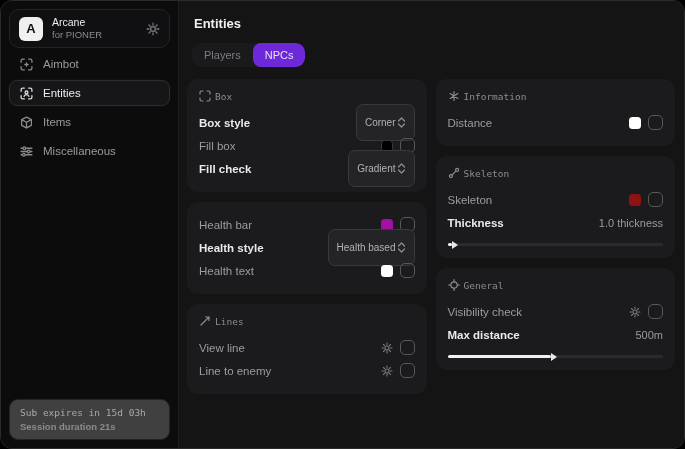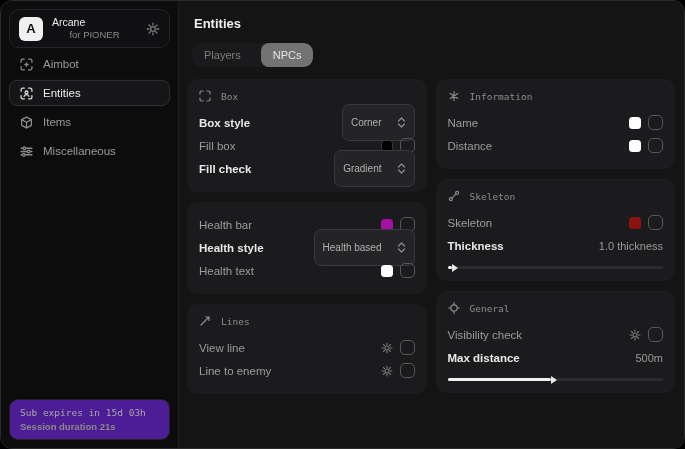--- a/index.html
+++ b/index.html
@@ -17,73 +17,73 @@
     border:1px solid #242426;border-radius:10px;padding:6px 9px;
     display:flex;align-items:center;gap:9px;background:#101012;
   }
   .logo-badge{
     width:24px;height:24px;background:#f0f0f0;border-radius:6px;
     display:flex;align-items:center;justify-content:center;
     color:#111;font-weight:bold;font-size:13px;
   }
   .logo-text{flex:1;line-height:1.25;}
   .logo-title{color:#ececec;font-size:10.5px;font-weight:normal;}
-  .logo-sub{color:#8a8a8a;font-size:9.5px;text-align:center;}
+  .logo-sub{color:#8a8a8a;font-size:9.5px;}
   .logo-gear{color:#7c7c7c;display:flex;}
   .category-label{color:#686868;font-size:9.5px;margin:14px 0 8px 12px;}
   .nav-item{
     display:flex;align-items:center;gap:10px;height:26px;padding:0 10px;
     margin:3px 0;border:1px solid transparent;border-radius:8px;
     color:#9a9a9a;font-size:11.5px;cursor:pointer;text-align:center;
   }
   .nav-item .nav-icon{color:#8a8a8a;display:flex;width:13px;justify-content:center;}
   .nav-item.active{
     background:#161618;border-color:#2d2d30;color:#ededed;
     box-shadow:0 0 0 1px rgba(255,255,255,0.02);
   }
   .nav-item.active .nav-icon{color:#dcdcdc;}
   .status-card{
     position:absolute;left:8px;right:8px;bottom:8px;
-    border:1px solid #242426;border-radius:9px;padding:7px 10px;background:#4c1d95;
+    border:1px solid #242426;border-radius:9px;padding:7px 10px;background:#404040;
   }
   .status-line1{font-family:"DejaVu Sans Mono",monospace;font-size:9.5px;color:#a8a8a8;margin-bottom:3px;}
   .status-line2{font-size:9.5px;color:#8b8b8b;font-weight:bold;}
   
   .main{flex:1;background:#141414;padding:13px 9px 9px 8px;overflow:hidden;}
   .page-title{color:#f0f0f0;font-size:13px;font-weight:bold;margin:2px 0 12px 7px;}
   .tabs{
     display:inline-flex;background:#1a1a1c;border-radius:9px;margin-left:5px;
-    margin-bottom:12px;overflow:hidden;gap:8px;
+    margin-bottom:12px;overflow:hidden;
   }
   .tab{
     padding:6px 12px;font-size:11px;color:#7e7e7e;border-radius:8px;cursor:pointer;
   }
-  .tab.active{background:#737373;color:#e6e6e6;}
+  .tab.active{background:#6d28d9;color:#e6e6e6;}
   .columns{display:flex;gap:9px;align-items:flex-start;}
   .col{flex:1;display:flex;flex-direction:column;gap:10px;}
   .card{
     background:#1b1b1d;border-radius:11px;padding:11px 12px 12px 12px;width:100%;
   }
   .card-header{
-    display:flex;align-items:center;gap:10px;color:#8c8c8c;
+    display:flex;align-items:center;gap:4px;color:#8c8c8c;
     font-family:"DejaVu Sans Mono",monospace;font-size:9.5px;margin-bottom:9px;
   }
   .card-header .hdr-icon{display:flex;color:#8c8c8c;}
   .row{display:flex;align-items:center;justify-content:space-between;height:23px;}
   .row-label{color:#9c9c9c;font-size:11.5px;}
   .row-label.bright{color:#e9e9e9;font-weight:bold;text-align:center;}
   .row-right{display:flex;align-items:center;gap:7px;}
   .swatch{width:12px;height:12px;border-radius:3.5px;}
   .swatch.black{border:1px solid #3a3a3a;}
   .checkbox{
     width:15px;height:15px;border:1.5px solid #585858;border-radius:5px;
     background:transparent;cursor:pointer;
   }
   .dropdown{
-    display:flex;align-items:flex-end;gap:15px;background:#242427;
+    display:flex;align-items:flex-end;gap:1px;background:#242427;
     border:1px solid #39393d;border-radius:7px;padding:12px 8px;cursor:pointer;
   }
   .dropdown-value{color:#b2b2b2;font-size:10px;}
   .dropdown-chevrons{color:#8c8c8c;display:flex;}
   .row-gear{color:#7a7a7a;display:flex;cursor:pointer;}
   .value-text{color:#9a9a9a;font-size:11px;}
   .slider{position:relative;height:3px;background:#2b2b2e;border-radius:2px;margin-top:9px;cursor:pointer;}
   .slider-fill{position:absolute;left:0;top:0;height:100%;background:#f1f1f1;border-radius:2px;}
   .slider-handle{
     position:absolute;right:-6px;top:50%;transform:translateY(-50%);
@@ -283,27 +283,20 @@
         <div class="card">
           <div class="card-header">
             <span class="hdr-icon">
               <svg width="12" height="12" viewBox="0 0 12 12" fill="none" stroke="currentColor" stroke-width="1.2" stroke-linecap="round">
                 <path d="M6 1.5v9M2.2 3.5l7.6 5M9.8 3.5l-7.6 5"></path>
               </svg>
             </span>
             <span>Information</span>
           </div>
           <div class="row">
-            <span class="row-label">Name</span>
-            <span class="row-right">
-              <span class="swatch" style="background: rgb(255, 255, 255);"></span>
-              <span class="checkbox"></span>
-            </span>
-          </div>
-          <div class="row">
             <span class="row-label">Distance</span>
             <span class="row-right">
               <span class="swatch" style="background: rgb(255, 255, 255);"></span>
               <span class="checkbox"></span>
             </span>
           </div>
         </div>
 
         <div class="card">
           <div class="card-header">

